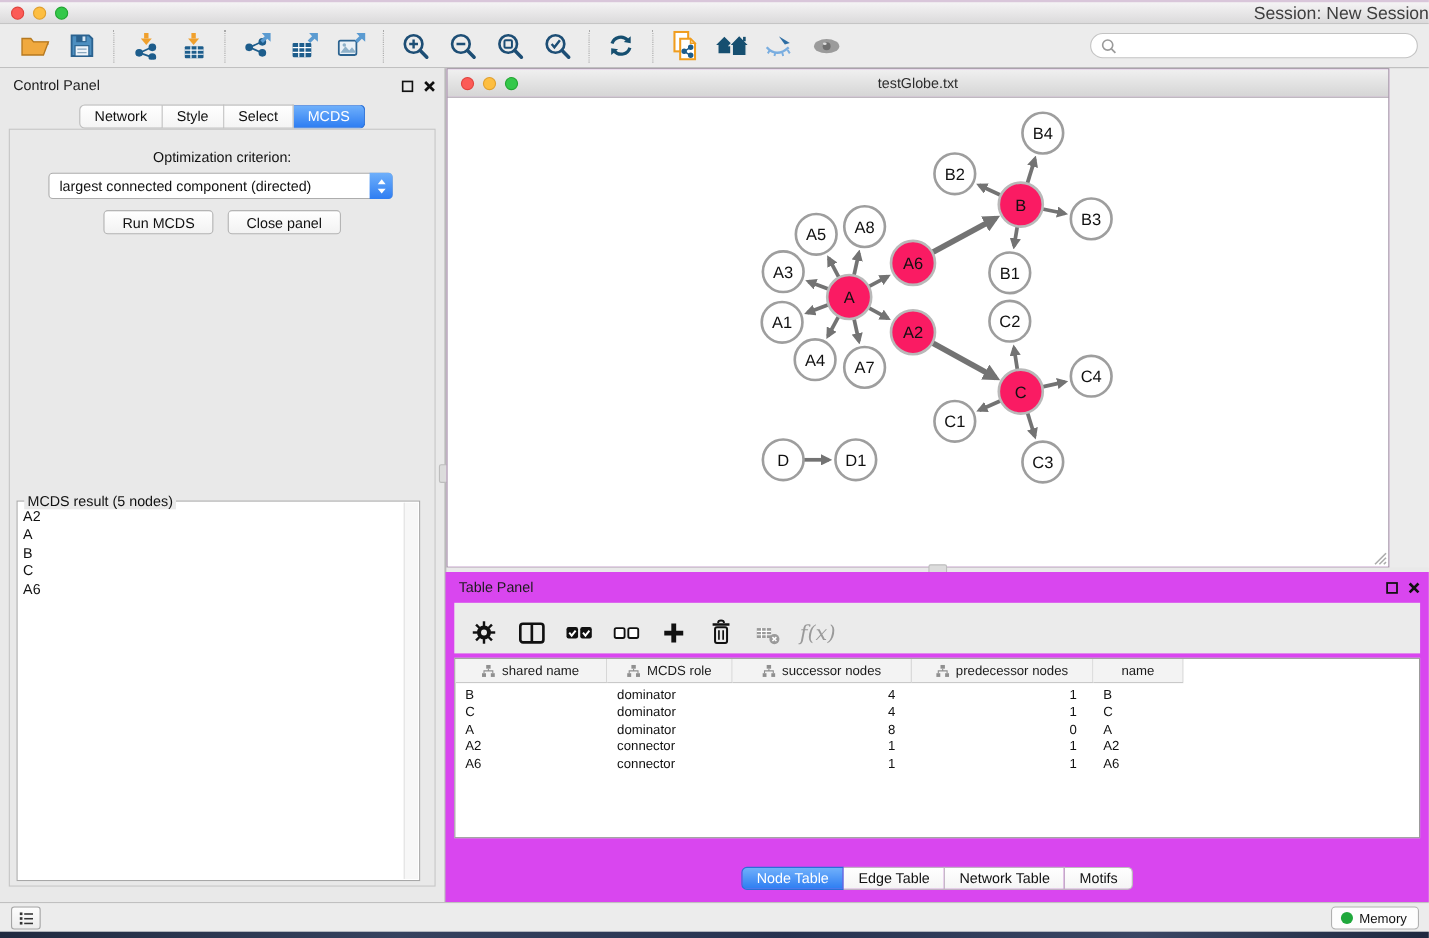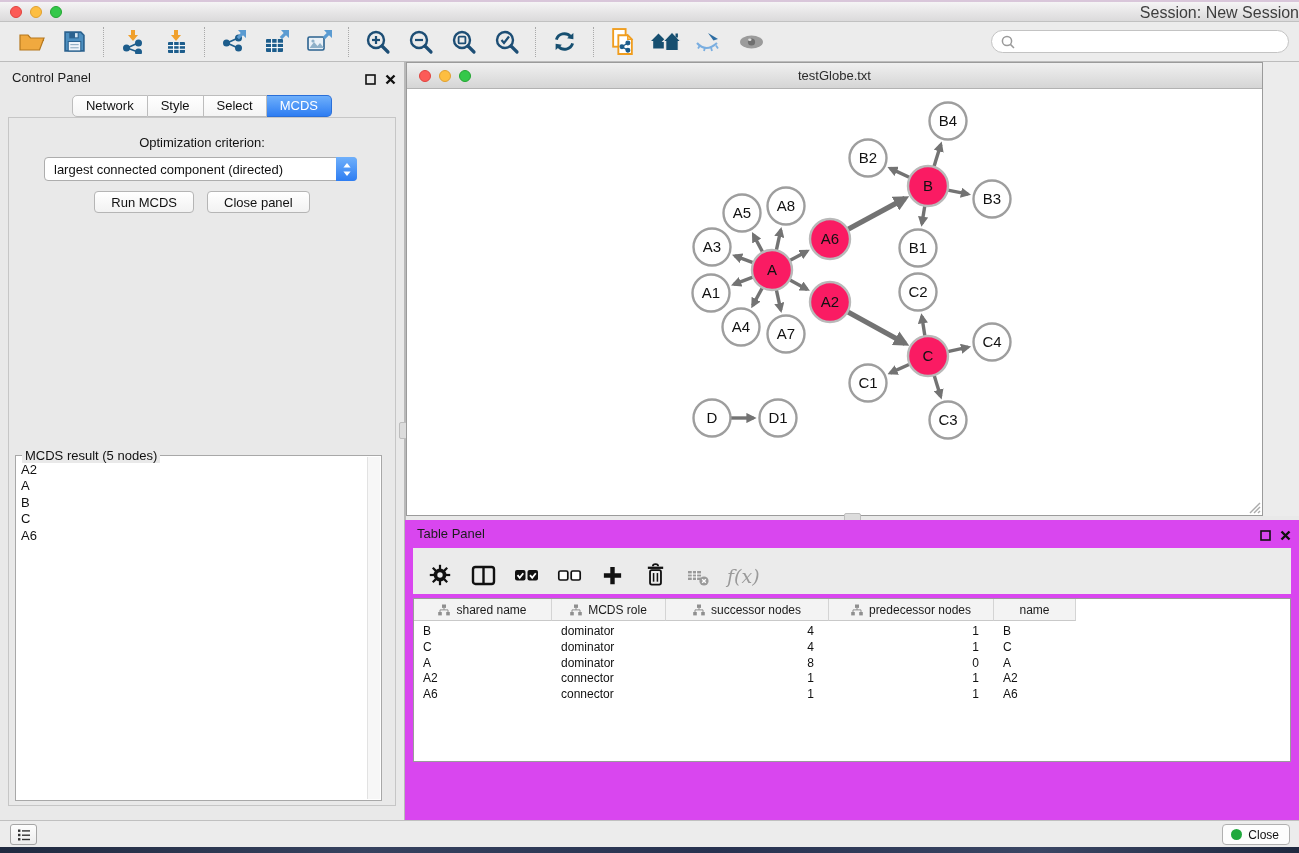--- a/index.html
+++ b/index.html
@@ -599,34 +599,40 @@
           </div>
           <div class="tr">
             <div class="td" style="width: 138px; text-align: left; padding: 0px 0px 0px 9px;">A6</div>
             <div class="td" style="width: 114px; text-align: left; padding: 0px 0px 0px 9px;">connector</div>
             <div class="td" style="width: 163px; text-align: right; padding: 0px 15px 0px 0px;">1</div>
             <div class="td" style="width: 165px; text-align: right; padding: 0px 15px 0px 0px;">1</div>
             <div class="td" style="width: 82px; text-align: left; padding: 0px 0px 0px 9px;">A6</div>
           </div>
         </div>
     </div>
+    <div class="tp-tabs" id="tp-tabs">
+      <span class="tab active">Node Table</span>
+      <span class="tab">Edge Table</span>
+      <span class="tab">Network Table</span>
+      <span class="tab">Motifs</span>
+    </div>
   </div>
 
   <div class="statusbar">
     <span class="list-btn">
       <svg width="16" height="14" viewBox="0 0 16 14">
           <g fill="#333">
             <rect x="2" y="1.5" width="2.4" height="2.4"></rect>
             <rect x="2" y="5.8" width="2.4" height="2.4"></rect>
             <rect x="2" y="10.1" width="2.4" height="2.4"></rect>
             <rect x="6" y="2.2" width="8" height="1.4"></rect>
             <rect x="6" y="6.5" width="8" height="1.4"></rect>
             <rect x="6" y="10.8" width="8" height="1.4"></rect>
           </g>
         </svg>
     </span>
     <span class="memory-btn">
       <span class="memory-dot"></span>
-      <span>Close</span>
+      <span>Memory</span>
     </span>
   </div>
   <div class="bottomstrip"></div>
 </div>
 
 </body></html>

